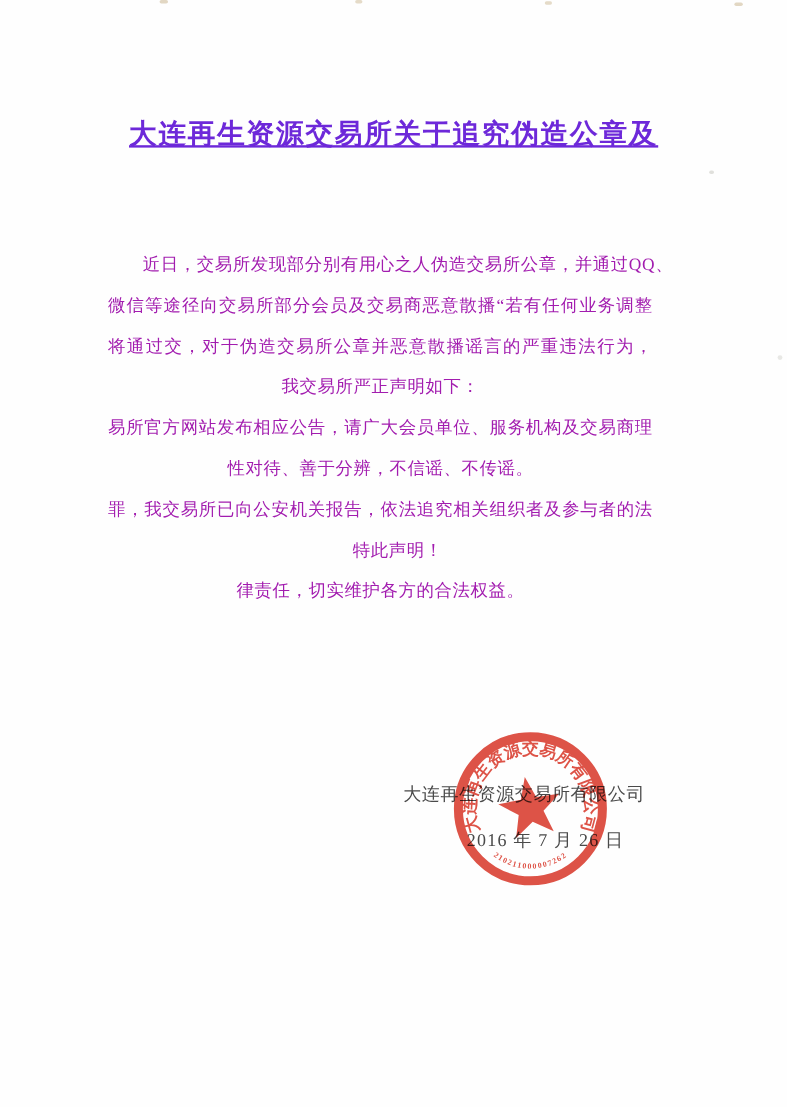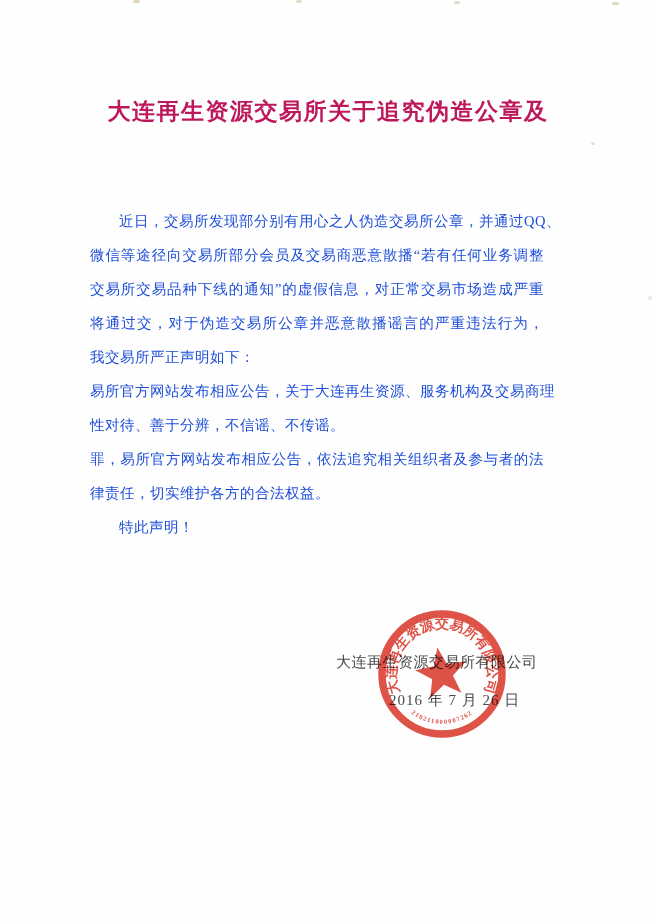--- a/index.html
+++ b/index.html
@@ -18,40 +18,42 @@
 
   
   .doc-title {
     position: absolute;
     top: 86px;
     left: 0;
     width: 100%;
     text-align: center;
     font-size: 23px;
     font-weight: 700;
-    color: #be185d;
+    color: #6d28d9;
     letter-spacing: 1.5px;
     line-height: 52px;
+    text-decoration: underline;
   }
 
   
   .body-text {
     position: absolute;
     left: 90px;
     top: 204px;
     width: 454px;
     font-size: 14.5px;
-    color: #1d4ed8;
+    color: #a21caf;
     letter-spacing: 0.5px;
   }
   .ln {
     height: 34px;
     line-height: 34px;
     white-space: nowrap;
     box-sizing: border-box;
+    text-align: center;
   }
   .ln.just {
     text-align: justify;
     text-align-last: justify;
   }
   .ln.indent {
     padding-left: 29px;
   }
 
   
@@ -114,28 +116,27 @@
   <div class="speck s5"></div>
   <div class="speck s6"></div>
 
   <div class="doc-title">
     <div>大连再生资源交易所关于追究伪造公章及</div>
   </div>
 
   <div class="body-text">
     <div class="ln indent just">近日，交易所发现部分别有用心之人伪造交易所公章，并通过QQ、</div>
     <div class="ln just">微信等途径向交易所部分会员及交易商恶意散播“若有任何业务调整</div>
-    <div class="ln just">交易所交易品种下线的通知”的虚假信息，对正常交易市场造成严重</div>
     <div class="ln just">将通过交，对于伪造交易所公章并恶意散播谣言的严重违法行为，</div>
     <div class="ln">我交易所严正声明如下：</div>
-    <div class="ln just">易所官方网站发布相应公告，关于大连再生资源、服务机构及交易商理</div>
+    <div class="ln just">易所官方网站发布相应公告，请广大会员单位、服务机构及交易商理</div>
     <div class="ln">性对待、善于分辨，不信谣、不传谣。</div>
-    <div class="ln just">罪，易所官方网站发布相应公告，依法追究相关组织者及参与者的法</div>
+    <div class="ln just">罪，我交易所已向公安机关报告，依法追究相关组织者及参与者的法</div>
+    <div class="ln indent">特此声明！</div>
     <div class="ln">律责任，切实维护各方的合法权益。</div>
-    <div class="ln indent">特此声明！</div>
   </div>
 
   <div class="sig-company">大连再生资源交易所有限公司</div>
   <div class="sig-date">2016 年 7 月 26 日</div>
 
   <svg class="stamp" viewBox="0 0 170 170" xmlns="http://www.w3.org/2000/svg">
     <defs>
       <path id="arcTop" d="M 43.3,104.4 A 46,46 0 1 1 126.7,104.4" fill="none"></path>
       <path id="arcBottom" d="M 46.7,117.1 A 50,50 0 0 0 123.3,117.1" fill="none"></path>
     </defs>

